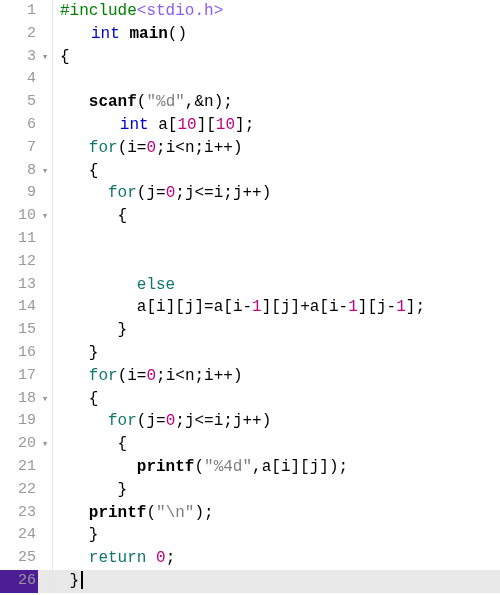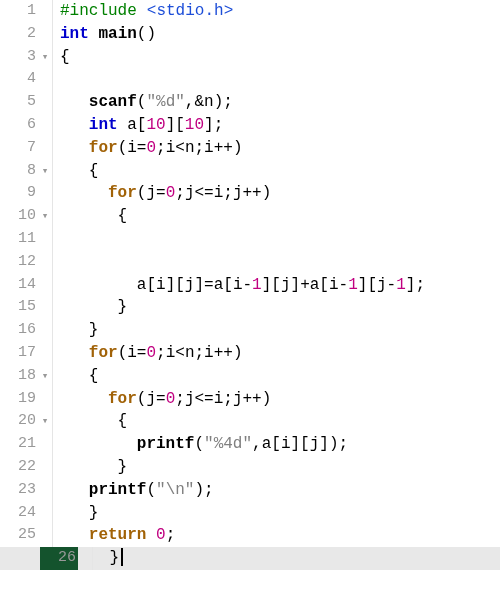--- a/index.html
+++ b/index.html
@@ -26,21 +26,21 @@
   .gutter {
     width: 38px;
     text-align: right;
     padding-right: 2px;
     color: #999999;
     background: #ffffff;
     user-select: none;
     flex-shrink: 0;
     font-size: 15px;
   }
-  .line.active .gutter { background: #14532d; margin-left: 40px; }
+  .line.active .gutter { background: #4c1d95; }
   .fold {
     width: 14px;
     color: #999999;
     font-size: 11px;
     flex-shrink: 0;
     display: flex;
     align-items: center;
     justify-content: center;
     user-select: none;
   }
@@ -48,23 +48,23 @@
     width: 8px;
     border-left: 1px solid #e5e5e5;
     flex-shrink: 0;
   }
   .code {
     white-space: pre;
     flex: 1;
     position: relative;
   }
   .tok-pp   { color: #008000; }  
-  .tok-hdr  { color: #1d4ed8; margin-left: 10px; }  
-  .tok-kw   { color: #a16207; font-weight: bold; }
-  .tok-type { color: #0000cc; font-weight: bold; }
+  .tok-hdr  { color: #8b5cf6; }  
+  .tok-kw   { color: #0f766e; font-weight: normal; }
+  .tok-type { color: #0000cc; font-weight: normal; margin-left: 31px; }
   .tok-fn   { color: #000000; font-weight: bold; }
   .tok-id   { color: #000000; }
   .tok-num  { color: #c00080; }
   .tok-str  { color: #808080; }
   .tok-op   { color: #000000; }
   .tok-punc { color: #000000; }
   .cursor {
     display: inline-block;
     width: 1.5px;
     height: 18px;
@@ -141,20 +141,26 @@
       <div class="gutter">11</div>
       <div class="fold"></div>
       <div class="gap"></div>
     </div>
     <div class="line">
       <div class="gutter">12</div>
       <div class="fold"></div>
       <div class="gap"></div>
     </div>
     <div class="line">
+      <div class="gutter">13</div>
+      <div class="fold"></div>
+      <div class="gap"></div>
+      <div class="code"><span>        </span><span class="tok-kw">else</span></div>
+    </div>
+    <div class="line">
       <div class="gutter">14</div>
       <div class="fold"></div>
       <div class="gap"></div>
       <div class="code"><span>        </span><span class="tok-id">a</span><span class="tok-punc">[</span><span class="tok-id">i</span><span class="tok-punc">][</span><span class="tok-id">j</span><span class="tok-punc">]</span><span class="tok-op">=</span><span class="tok-id">a</span><span class="tok-punc">[</span><span class="tok-id">i</span><span class="tok-op">-</span><span class="tok-num">1</span><span class="tok-punc">][</span><span class="tok-id">j</span><span class="tok-punc">]</span><span class="tok-op">+</span><span class="tok-id">a</span><span class="tok-punc">[</span><span class="tok-id">i</span><span class="tok-op">-</span><span class="tok-num">1</span><span class="tok-punc">][</span><span class="tok-id">j</span><span class="tok-op">-</span><span class="tok-num">1</span><span class="tok-punc">];</span></div>
     </div>
     <div class="line">
       <div class="gutter">15</div>
       <div class="fold"></div>
       <div class="gap"></div>
       <div class="code"><span>      </span><span class="tok-punc">}</span></div>

